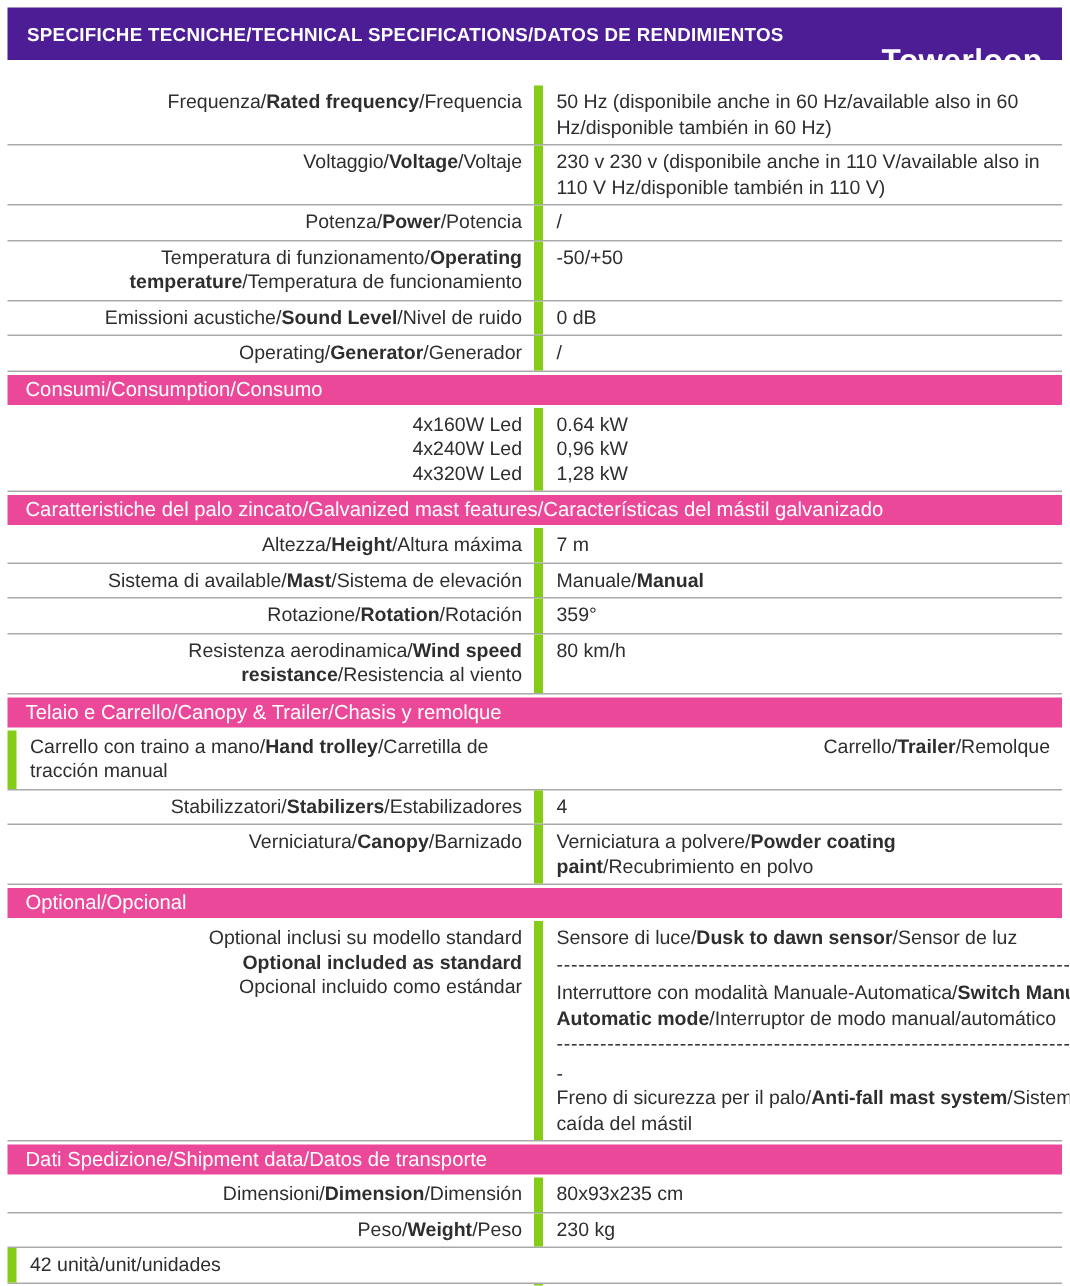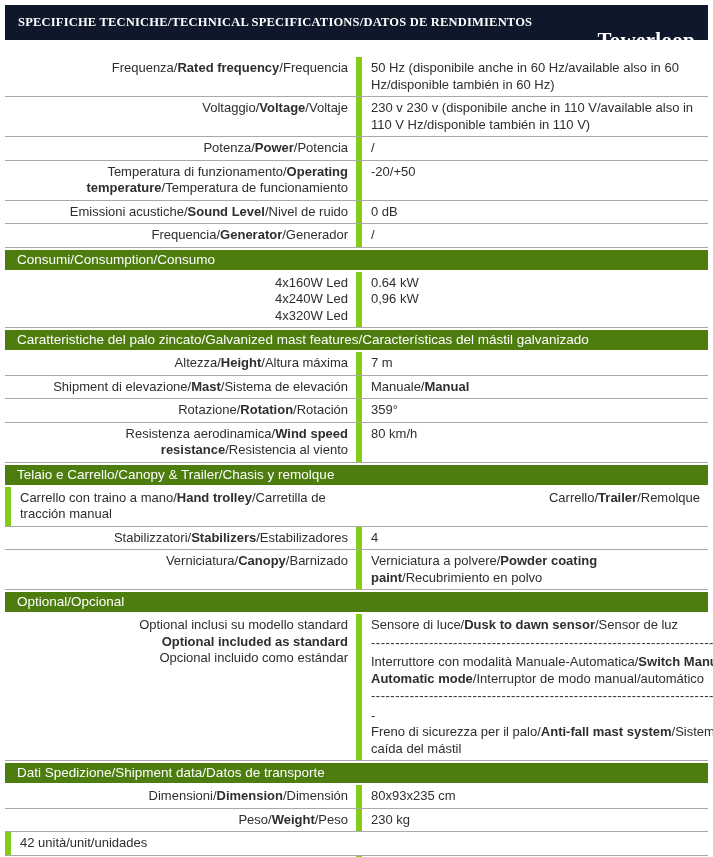--- a/index.html
+++ b/index.html
@@ -7,46 +7,45 @@
   body {
     width: 713px; height: 857px;
     background: #ffffff;
     font-family: "Liberation Sans", "DejaVu Sans", sans-serif;
     color: #2e2e2e;
     overflow: hidden;
   }
   .page { padding: 5px 5px 0 5px; }
 
   .topbar {
-    background: #0f172a;
+    background: #4c1d95;
     height: 35px;
     display: flex;
     align-items: center;
     justify-content: space-between;
     padding: 0 13px;
-    font-family: Liberation Serif, serif;
   }
   .topbar-title {
     color: #ffffff;
     font-weight: bold;
     font-size: 12.5px;
     letter-spacing: 0.2px;
   }
   .brand {
     color: #ffffff;
     font-size: 21px;
     font-weight: bold;
     letter-spacing: 0.3px;
     margin-top: 36px;
   }
 
   .spec-table { margin-top: 17px; }
 
   .section-bar {
-    background: #4d7c0f;
+    background: #ec4899;
     color: #ffffff;
     font-size: 13.5px;
     height: 20px;
     line-height: 20px;
     padding-left: 12px;
     margin: 2px 0;
     overflow: hidden;
     white-space: nowrap;
   }
 
@@ -100,63 +99,64 @@
         </div>
         <div class="cell value">
           <div class="line"><span>/</span></div>
         </div>
       </div>
       <div class="row">
         <div class="cell label">
           <div class="line"><span>Temperatura di funzionamento/</span><span class="bold">Operating temperature</span><span>/Temperatura de funcionamiento</span></div>
         </div>
         <div class="cell value">
-          <div class="line"><span>-20/+50</span></div>
+          <div class="line"><span>-50/+50</span></div>
         </div>
       </div>
       <div class="row">
         <div class="cell label">
           <div class="line"><span>Emissioni acustiche/</span><span class="bold">Sound Level</span><span>/Nivel de ruido</span></div>
         </div>
         <div class="cell value">
           <div class="line"><span>0 dB</span></div>
         </div>
       </div>
       <div class="row">
         <div class="cell label">
-          <div class="line"><span>Frequencia/</span><span class="bold">Generator</span><span>/Generador</span></div>
+          <div class="line"><span>Operating/</span><span class="bold">Generator</span><span>/Generador</span></div>
         </div>
         <div class="cell value">
           <div class="line"><span>/</span></div>
         </div>
       </div>
       <div class="section-bar">Consumi/Consumption/Consumo</div>
       <div class="row">
         <div class="cell label">
           <div class="line"><span>4x160W Led</span></div>
           <div class="line"><span>4x240W Led</span></div>
           <div class="line"><span>4x320W Led</span></div>
         </div>
         <div class="cell value">
           <div class="line"><span>0.64 kW</span></div>
           <div class="line"><span>0,96 kW</span></div>
+          <div class="line"><span>1,28 kW</span></div>
         </div>
       </div>
       <div class="section-bar">Caratteristiche del palo zincato/Galvanized mast features/Características del mástil galvanizado</div>
       <div class="row">
         <div class="cell label">
           <div class="line"><span>Altezza/</span><span class="bold">Height</span><span>/Altura máxima</span></div>
         </div>
         <div class="cell value">
           <div class="line"><span>7 m</span></div>
         </div>
       </div>
       <div class="row">
         <div class="cell label">
-          <div class="line"><span>Shipment di elevazione/</span><span class="bold">Mast</span><span>/Sistema de elevación</span></div>
+          <div class="line"><span>Sistema di available/</span><span class="bold">Mast</span><span>/Sistema de elevación</span></div>
         </div>
         <div class="cell value">
           <div class="line"><span>Manuale/</span><span class="bold">Manual</span></div>
         </div>
       </div>
       <div class="row">
         <div class="cell label">
           <div class="line"><span>Rotazione/</span><span class="bold">Rotation</span><span>/Rotación</span></div>
         </div>
         <div class="cell value">

